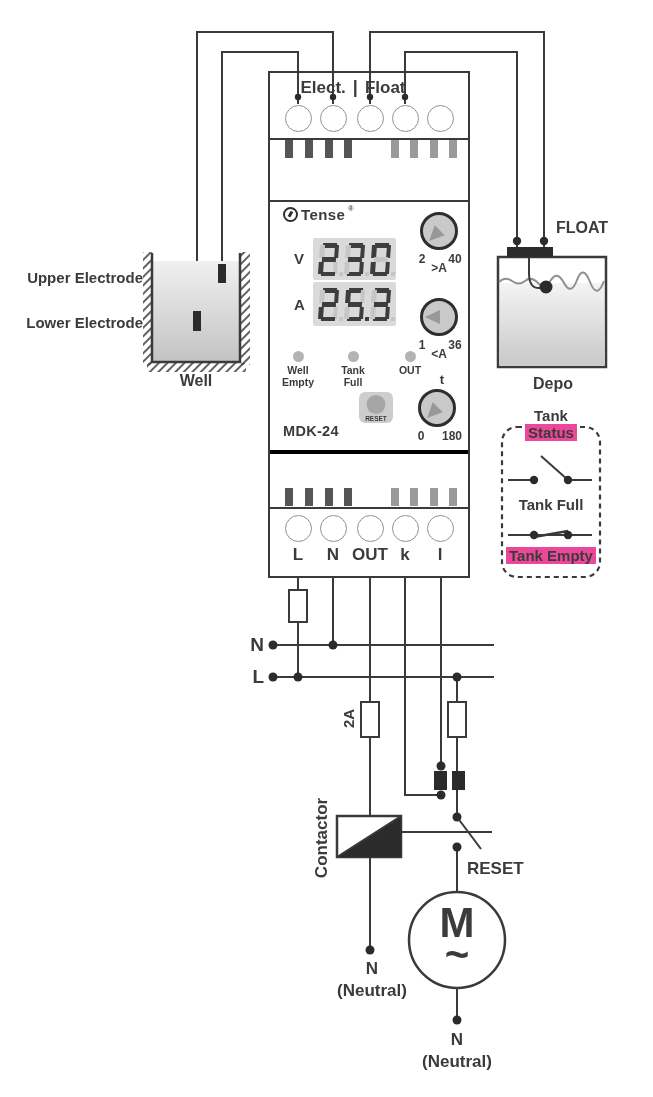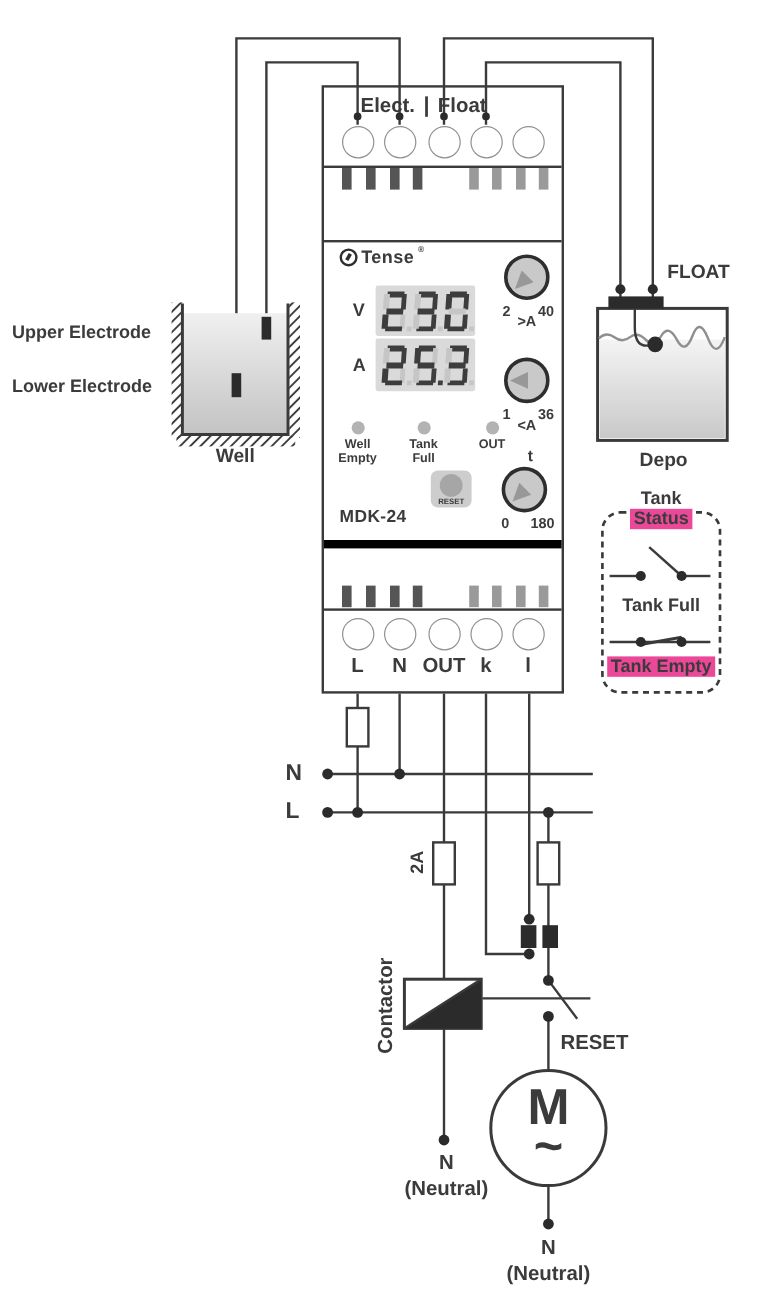--- a/index.html
+++ b/index.html
@@ -1,37 +1,37 @@
 <!DOCTYPE html>
 <html><head>
 <meta charset="utf-8">
 <style>
   html,body{margin:0;padding:0;background:#fff;}
   .stage{position:relative;width:645px;height:1097px;background:#fff;overflow:hidden;
          font-family:"Liberation Sans",sans-serif;color:#3b3b3b;border-radius:24px;}
   svg.wires{position:absolute;left:0;top:0;z-index:1;pointer-events:none;}
   .lbl{position:absolute;color:#3b3b3b;font-weight:bold;white-space:nowrap;z-index:3;}
   .ctr{text-align:center;}
-  .rgt{text-align:left;}
+  .rgt{text-align:right;}
   .rot90{transform:rotate(-90deg);}
 
   
   .device{position:absolute;left:268px;top:71px;width:202px;height:507px;
           border:2px solid #3a3a3a;box-sizing:border-box;z-index:2;background:transparent;}
   .hline{position:absolute;left:0;right:0;height:2px;background:#3a3a3a;}
   .dev-header{position:absolute;left:0;top:4px;width:166px;display:flex;justify-content:center;
               align-items:baseline;gap:7px;font-size:17px;font-weight:bold;}
   .dev-header .sep{font-size:18px;}
   .term{position:absolute;width:27px;height:27px;border:1.5px solid #919191;border-radius:50%;
         box-sizing:border-box;background:#fff;}
   .bar{position:absolute;width:8px;height:18px;}
   .bar.dark{background:#555;}
   .bar.lite{background:#9a9a9a;}
   .dev-face{position:absolute;left:0;right:0;top:127px;height:248px;
-            border-top:2px solid #3a3a3a;border-bottom:7px solid #000000;box-sizing:content-box;}
+            border-top:2px solid #3a3a3a;border-bottom:4px solid #000000;box-sizing:content-box;}
   .brand{position:absolute;left:13px;top:4px;display:flex;align-items:flex-start;gap:3px;}
   .brand-icon{width:15px;height:15px;border:2.5px solid #2e2e2e;border-radius:50%;
               position:relative;box-sizing:border-box;margin-top:1px;}
   .brand-icon::before{content:"";position:absolute;left:4px;top:1.5px;width:2.5px;height:6px;
                       background:#2e2e2e;transform:rotate(30deg);}
   .brand-name{font-size:15px;font-weight:bold;letter-spacing:.4px;}
   .brand-reg{font-size:7px;margin-top:-1px;font-weight:bold;}
   .facelbl{position:absolute;font-weight:bold;color:#3b3b3b;}
 
   

